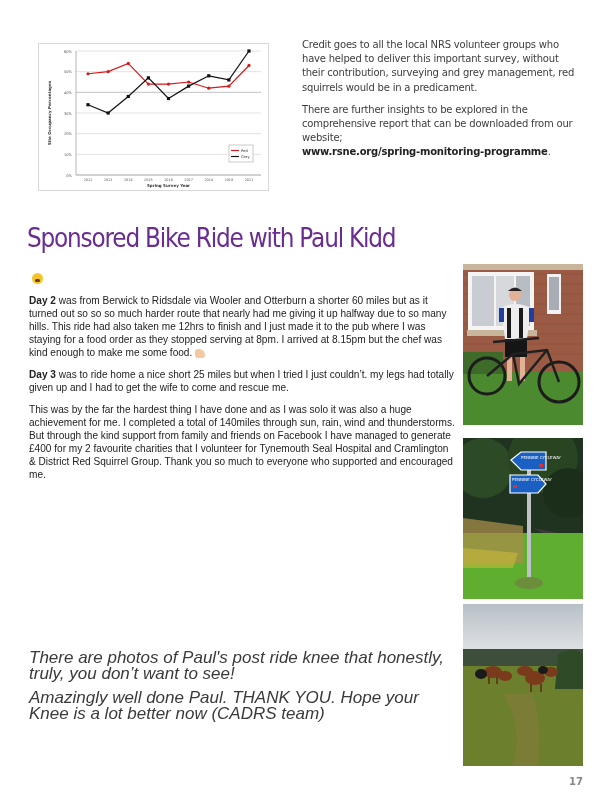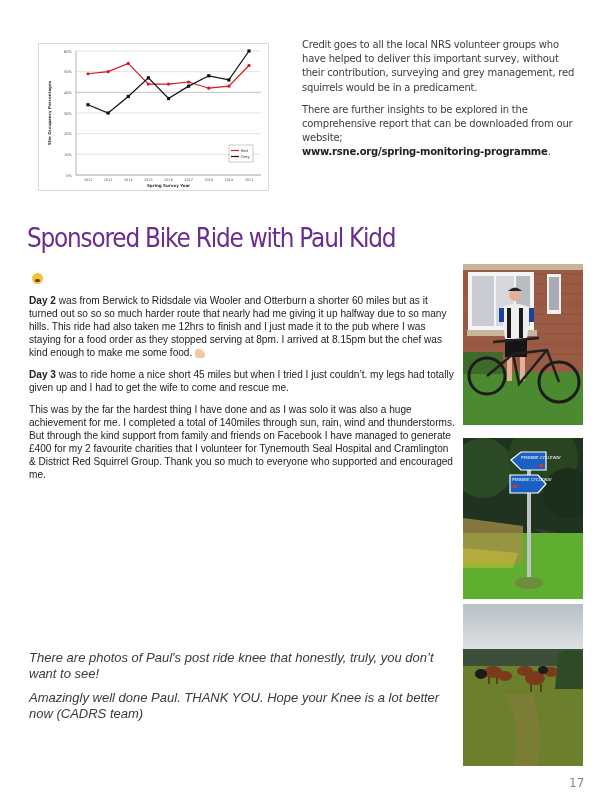--- a/index.html
+++ b/index.html
@@ -15,30 +15,30 @@
   .title { position: absolute; left: 27px; top: 222px; margin: 0; font-family: "DejaVu Sans", sans-serif; font-weight: normal; font-size: 27px; letter-spacing: -1.4px; color: #6a2c91; transform: scaleX(0.86); transform-origin: left top; white-space: nowrap; }
 
   .article { position: absolute; left: 29px; top: 272px; width: 428px; font-family: "Liberation Sans", sans-serif; font-size: 10.1px; line-height: 13px; color: #222; }
   .article p { margin: 0 0 9px 0; }
   .article b { font-weight: bold; text-align: right; }
   .emoji { display: inline-block; width: 11px; height: 11px; border-radius: 50%; background: #f4c430; vertical-align: -2px; margin-left: 3px; position: relative; }
   .emoji.tongue::after { content: ""; position: absolute; left: 4px; top: 6px; width: 4px; height: 4px; background: #e0457b; border-radius: 50%; }
   .emoji.tired::after { content: ""; position: absolute; left: 3px; top: 6px; width: 5px; height: 3px; background: #6b3b00; border-radius: 2px; }
   .emoji.thumb { background: #f2c9a0; border-radius: 3px 6px 3px 3px; width: 10px; height: 9px; }
 
-  .quote { position: absolute; left: 29px; top: 650px; width: 420px; font-family: "Liberation Sans", sans-serif; font-style: italic; font-size: 13px; line-height: 15.5px; color: #3a3a3a; }
+  .quote { position: absolute; left: 29px; top: 650px; width: 420px; font-family: "Liberation Sans", sans-serif; font-style: italic; font-size: 17px; line-height: 15.5px; color: #3a3a3a; }
   .quote p { margin: 0 0 9px 0; }
 
   .photo { position: absolute; left: 463px; width: 120px; overflow: hidden; }
   .photo svg { display: block; }
   .photo-1 { top: 264px; height: 161px; }
   .photo-2 { top: 438px; height: 161px; }
   .photo-3 { top: 604px; height: 162px; }
 
-  .page-number { position: absolute; left: 569px; top: 776px; font-family: "DejaVu Sans", sans-serif; font-size: 12px; color: #888; }
+  .page-number { position: absolute; left: 569px; top: 776px; font-family: "DejaVu Sans", sans-serif; font-size: 10px; color: #888; font-weight: bold; }
 </style>
 </head>
 <body>
 
 <div class="chart-frame">
   <svg id="chart-svg" width="229" height="146" viewBox="0 0 229 146">
       <line x1="37" x2="222" y1="131" y2="131" stroke="#d0d0d0" stroke-width="0.6"></line>
       <text x="33" y="132.5" font-size="3.6" text-anchor="end" fill="#555" font-family="DejaVu Sans, sans-serif">0%</text>
       <line x1="37" x2="222" y1="110.33333333333334" y2="110.33333333333334" stroke="#d0d0d0" stroke-width="0.6"></line>
       <text x="33" y="111.83333333333334" font-size="3.6" text-anchor="end" fill="#555" font-family="DejaVu Sans, sans-serif">10%</text>
@@ -99,21 +99,21 @@
     <span>There are further insights to be explored in the comprehensive report that can be downloaded from our website;</span><br>
     <span class="link">www.rsne.org/spring-monitoring-programme</span><span>.</span>
   </p>
 </div>
 
 <h1 class="title">Sponsored Bike Ride with Paul Kidd</h1>
 
 <div class="article">
   <p><span class="emoji tired"></span></p>
   <p><b>Day 2</b><span> was from Berwick to Ridsdale via Wooler and Otterburn  a shorter 60 miles but as it turned out so so so much harder route that nearly had me giving it up halfway due to so many hills. This ride had also taken me 12hrs to finish and  I just made it to the pub where I was staying for a food order as they stopped serving at 8pm. I arrived at 8.15pm but the chef was kind enough to make me some food.</span><span class="emoji thumb"></span></p>
-  <p><b>Day 3</b><span> was to ride home a nice short 45 miles but when I tried I just couldn’t. my legs had totally given up and I had to get the wife to come and rescue me.</span></p>
+  <p><b>Day 3</b><span> was to ride home a nice short 25 miles but when I tried I just couldn’t. my legs had totally given up and I had to get the wife to come and rescue me.</span></p>
   <p>This was by the far the hardest thing I have done and as I was solo it was also a huge achievement for me. I completed a total of 140miles through sun, rain, wind and thunderstorms. But through the kind support from family and friends on Facebook I have managed to generate £400 for my 2 favourite charities that I volunteer for Tynemouth Seal Hospital and Cramlington &amp; District Red Squirrel Group. Thank you so much to everyone who supported and encouraged me.</p>
 </div>
 
 <div class="quote">
   <p>There are photos of Paul's post ride knee that honestly, truly, you don’t want to see!</p>
   <p>Amazingly well done Paul. THANK YOU. Hope your Knee is a lot better now (CADRS team)</p>
 </div>
 
 <div class="photo photo-1" title="Paul with his bicycle in front of a brick house">
   <svg width="120" height="161" viewBox="0 0 120 161">

